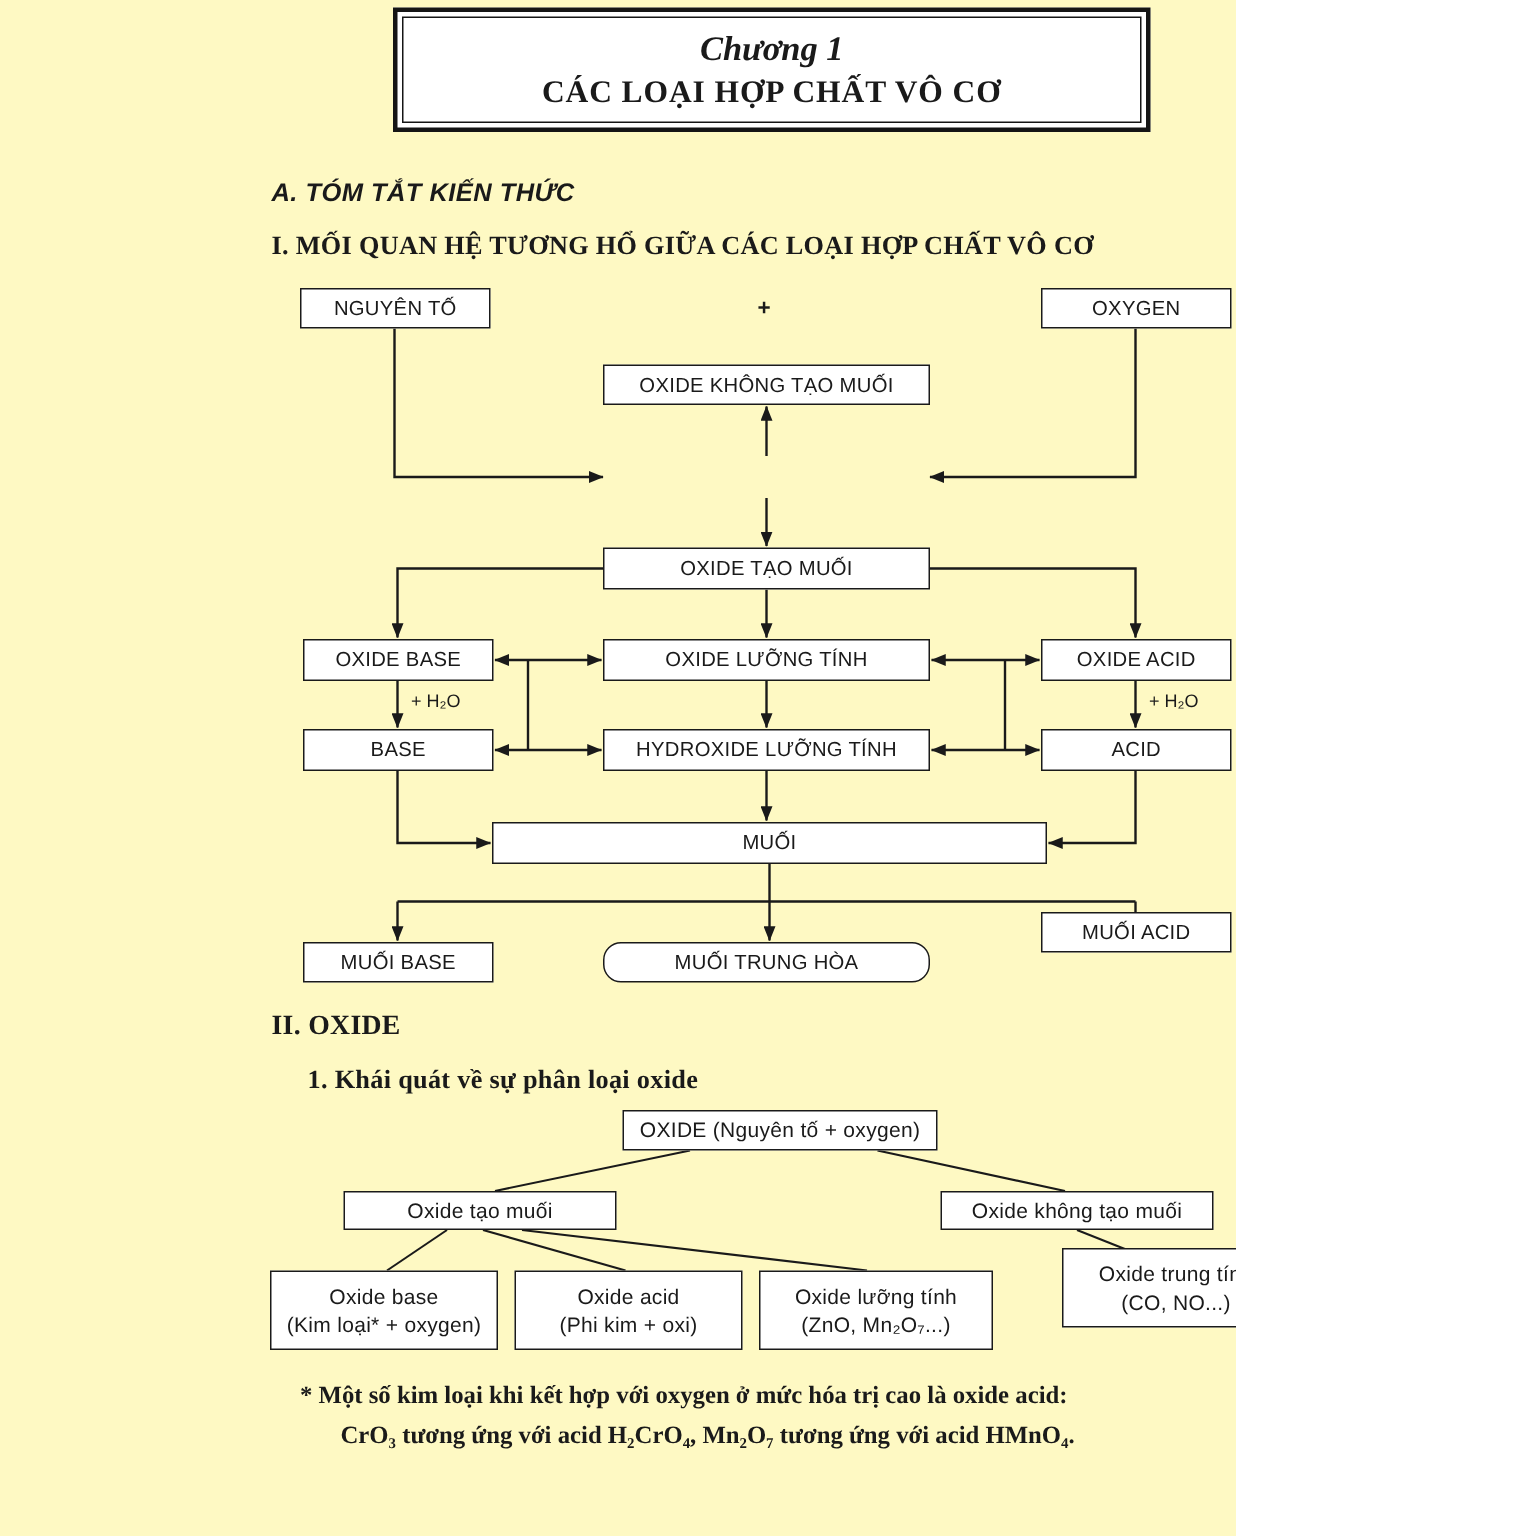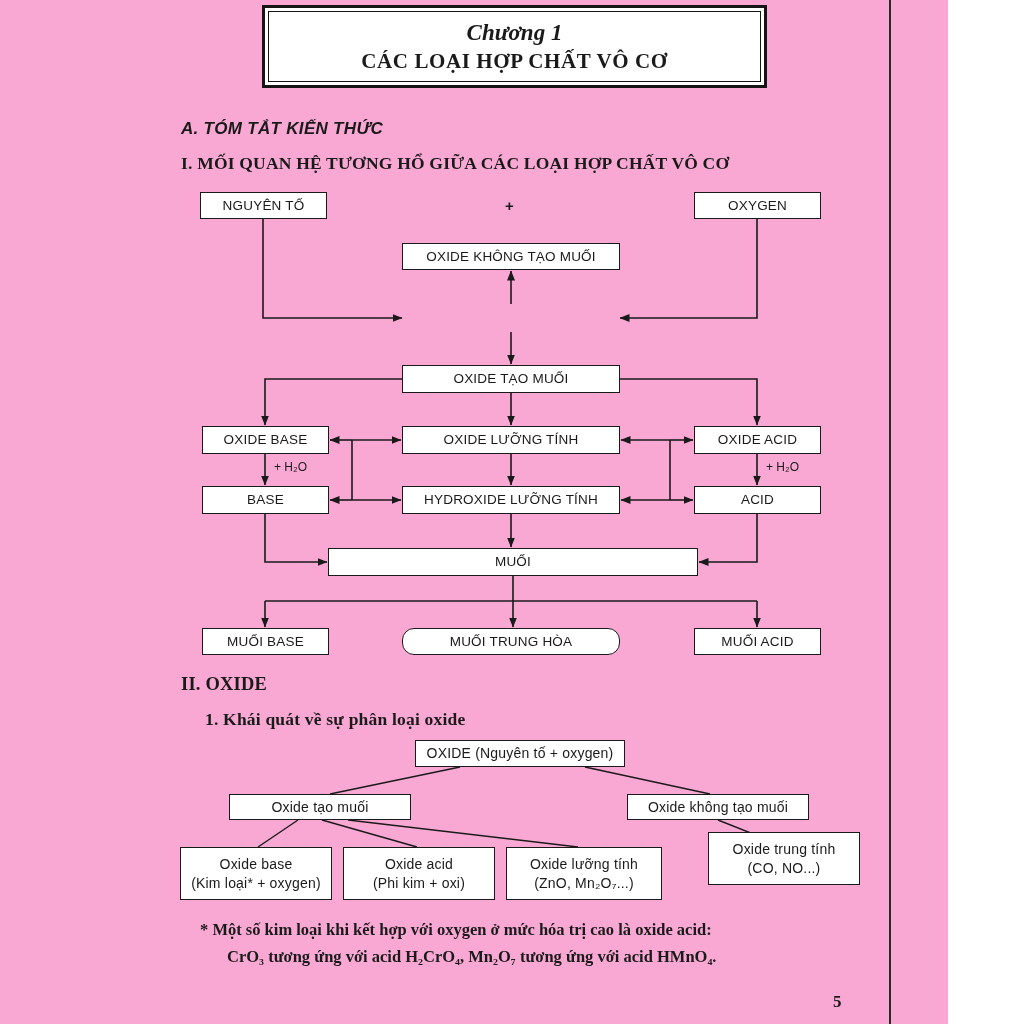--- a/index.html
+++ b/index.html
@@ -1,18 +1,18 @@
 <!DOCTYPE html>
 <html><head>
 <meta charset="utf-8">
 <style>
   * { margin:0; padding:0; box-sizing:border-box; }
   html,body { width:1024px; height:1024px; }
   body { background:#ffffff; font-family:"Liberation Sans",sans-serif; color:#1a1a1a; }
-  .page { position:relative; width:948px; height:1024px; background:#f9a8d4; overflow:hidden;padding-left:19px; }
+  .page { position:relative; width:824px; height:1024px; background:#fef9c3; overflow:hidden;padding-left:19px; }
 
   .title-outer { position:absolute; left:262px; top:5px; width:505px; height:83px;
     border:3px solid #151515; padding:3px; background:#fff; z-index:2; }
   .title-inner { border:1.3px solid #151515; width:100%; height:100%;
     display:flex; flex-direction:column; align-items:center; justify-content:center; gap:3px; }
   .chapter-label { font-family:"Liberation Serif",serif; font-style:italic; font-weight:bold; font-size:23px; }
   .chapter-title { font-family:"Liberation Serif",serif; font-weight:bold; font-size:21px; letter-spacing:0.6px; }
 
   .heading { position:absolute; font-weight:bold; white-space:nowrap; z-index:2; }
   .h-sans  { font-family:"Liberation Sans",sans-serif; font-size:17px; letter-spacing:0.3px; }
@@ -121,21 +121,21 @@
   <div class="float-label" style="left:766px; top:460px;">+ H₂O</div>
 
   <div class="node" style="left:202px; top:486px; width:127px; height:28px;">BASE</div>
   <div class="node" style="left:402px; top:486px; width:218px; height:28px;">HYDROXIDE LƯỠNG TÍNH</div>
   <div class="node" style="left:694px; top:486px; width:127px; height:28px;">ACID</div>
 
   <div class="node" style="left:328px; top:548px; width:370px; height:28px;">MUỐI</div>
 
   <div class="node" style="left:202px; top:628px; width:127px; height:27px;">MUỐI BASE</div>
   <div class="node" style="left:402px; top:628px; width:218px; height:27px;border-radius:12px;">MUỐI TRUNG HÒA</div>
-  <div class="node" style="left:694px; top:628px; width:127px; height:27px;">MUỐI ACID</div>
+  <div class="node" style="left:694px; top:608px; width:127px; height:27px;">MUỐI ACID</div>
 
   <div class="node" style="left:415px; top:740px; width:210px; height:27px; font-size:14px;">OXIDE (Nguyên tố + oxygen)</div>
   <div class="node" style="left:229px; top:794px; width:182px; height:26px; font-size:14px;">Oxide tạo muối</div>
   <div class="node" style="left:627px; top:794px; width:182px; height:26px; font-size:14px;">Oxide không tạo muối</div>
 
   <div class="node node2" style="left:180px; top:847px; width:152px; height:53px;">
     <span>Oxide base</span>
     <span>(Kim loại* + oxygen)</span>
   </div>
   <div class="node node2" style="left:343px; top:847px; width:152px; height:53px;">

